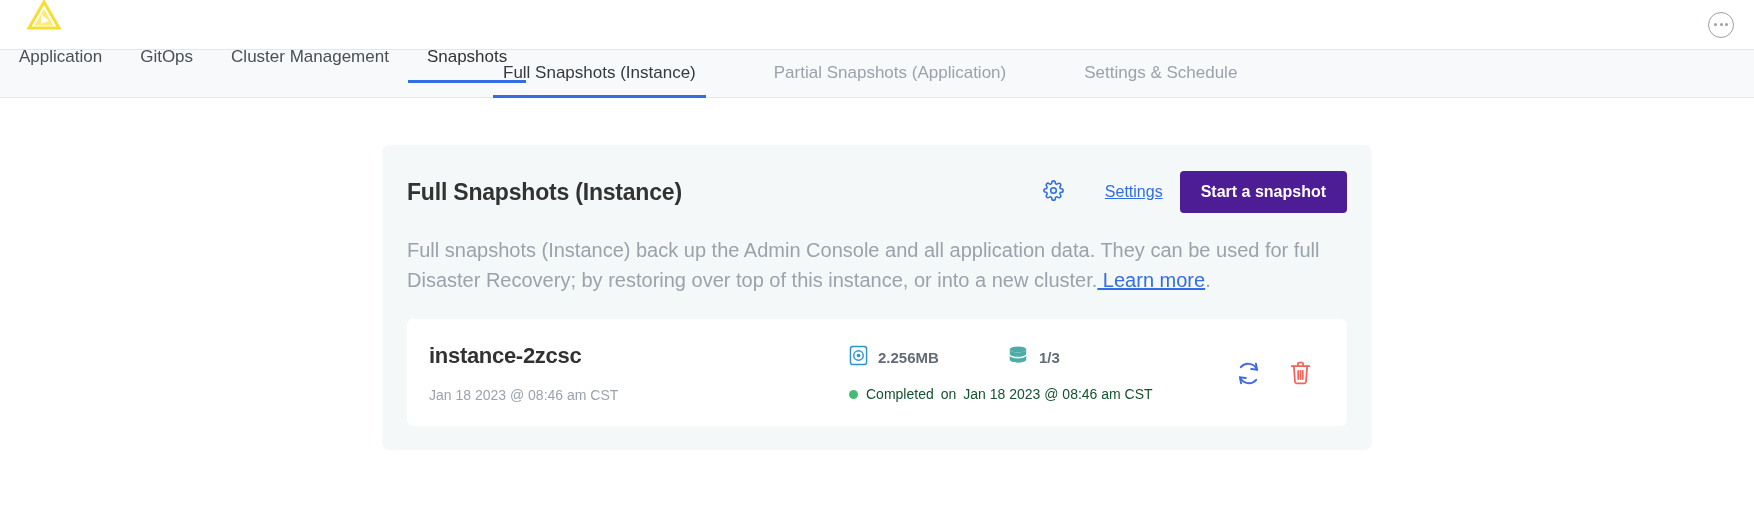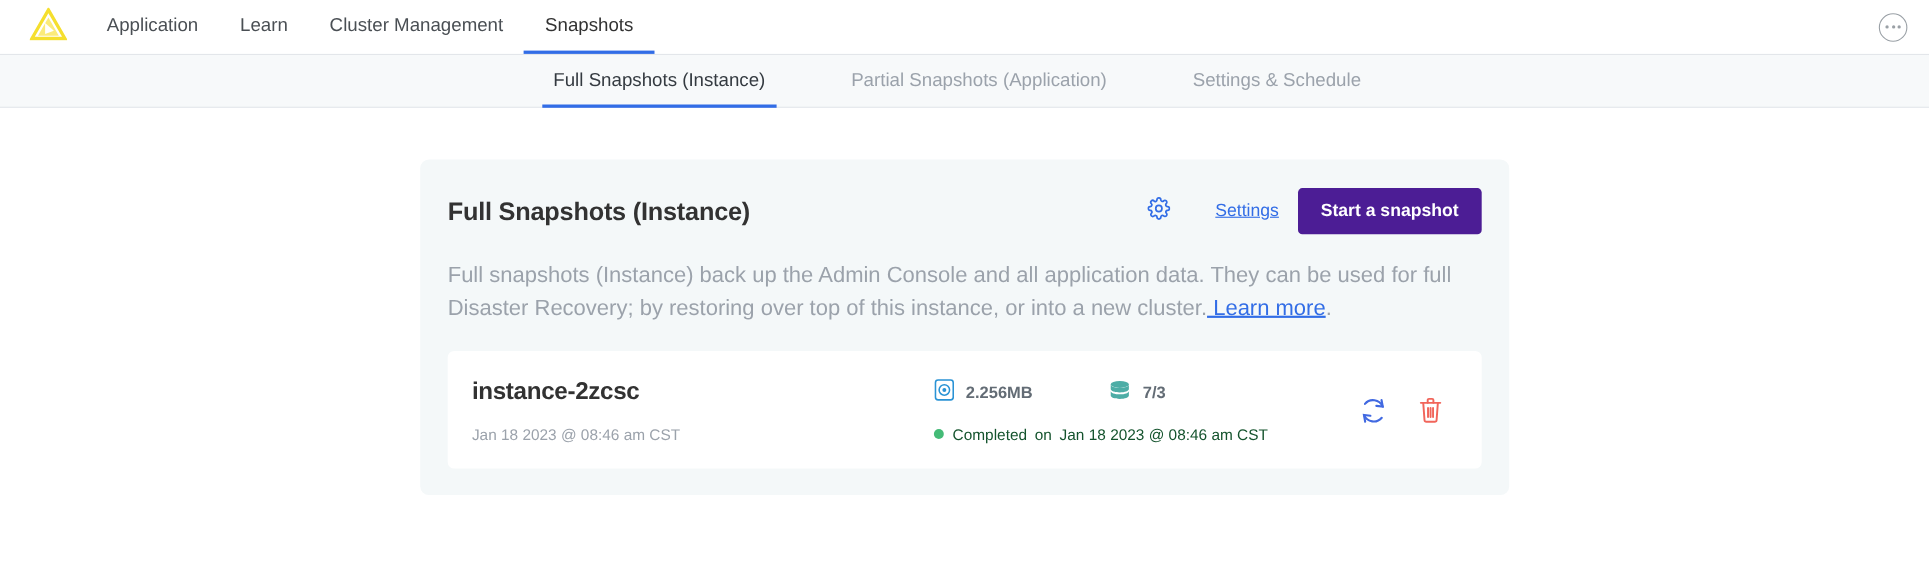--- a/index.html
+++ b/index.html
@@ -14,20 +14,21 @@
   }
 
   
   .topnav {
     position: relative;
     height: 50px;
     display: flex;
     align-items: flex-start;
     background: #ffffff;
     border-bottom: 1px solid #e3e6ea;
+    flex-direction: column;
   }
 
   .logo-wrap {
     width: 78px;
     height: 49px;
     display: flex;
     align-items: center;
     justify-content: center;
     padding-left: 10px;
   }
@@ -269,21 +270,21 @@
         <polygon points="14,14 22,21 14,24" fill="#ffffff"></polygon>
       </svg>
     </span>
   </div>
 
   <div class="nav-items">
     <div class="nav-item">
       <span>Application</span>
     </div>
     <div class="nav-item">
-      <span>Learn</span>
+      <span>GitOps</span>
     </div>
     <div class="nav-item">
       <span>Cluster Management</span>
     </div>
     <div class="nav-item active">
       <span>Snapshots</span>
     </div>
   </div>
 
   <div class="topnav-right">
@@ -356,21 +357,21 @@
           </div>
 
           <div class="metric">
             <span>
               <svg width="22" height="22" viewBox="0 0 24 24">
                 <ellipse cx="12" cy="6" rx="9" ry="3.4" fill="#4dada6"></ellipse>
                 <path d="M3 6v4.6c0 1.9 4 3.4 9 3.4s9-1.5 9-3.4V6c0 1.9-4 3.4-9 3.4S3 7.9 3 6z" fill="#4dada6"></path>
                 <path d="M3 12.4V17c0 1.9 4 3.4 9 3.4s9-1.5 9-3.4v-4.6c0 1.9-4 3.4-9 3.4s-9-1.5-9-3.4z" fill="#4dada6"></path>
               </svg>
             </span>
-            <span class="value">7/3</span>
+            <span class="value">1/3</span>
           </div>
         </div>
 
         <div class="snap-status">
           <span class="status-dot"></span>
           <span class="status-word">Completed</span>
           <span class="status-word">on</span>
           <span>Jan 18 2023 @ 08:46 am CST</span>
         </div>
       </div>

